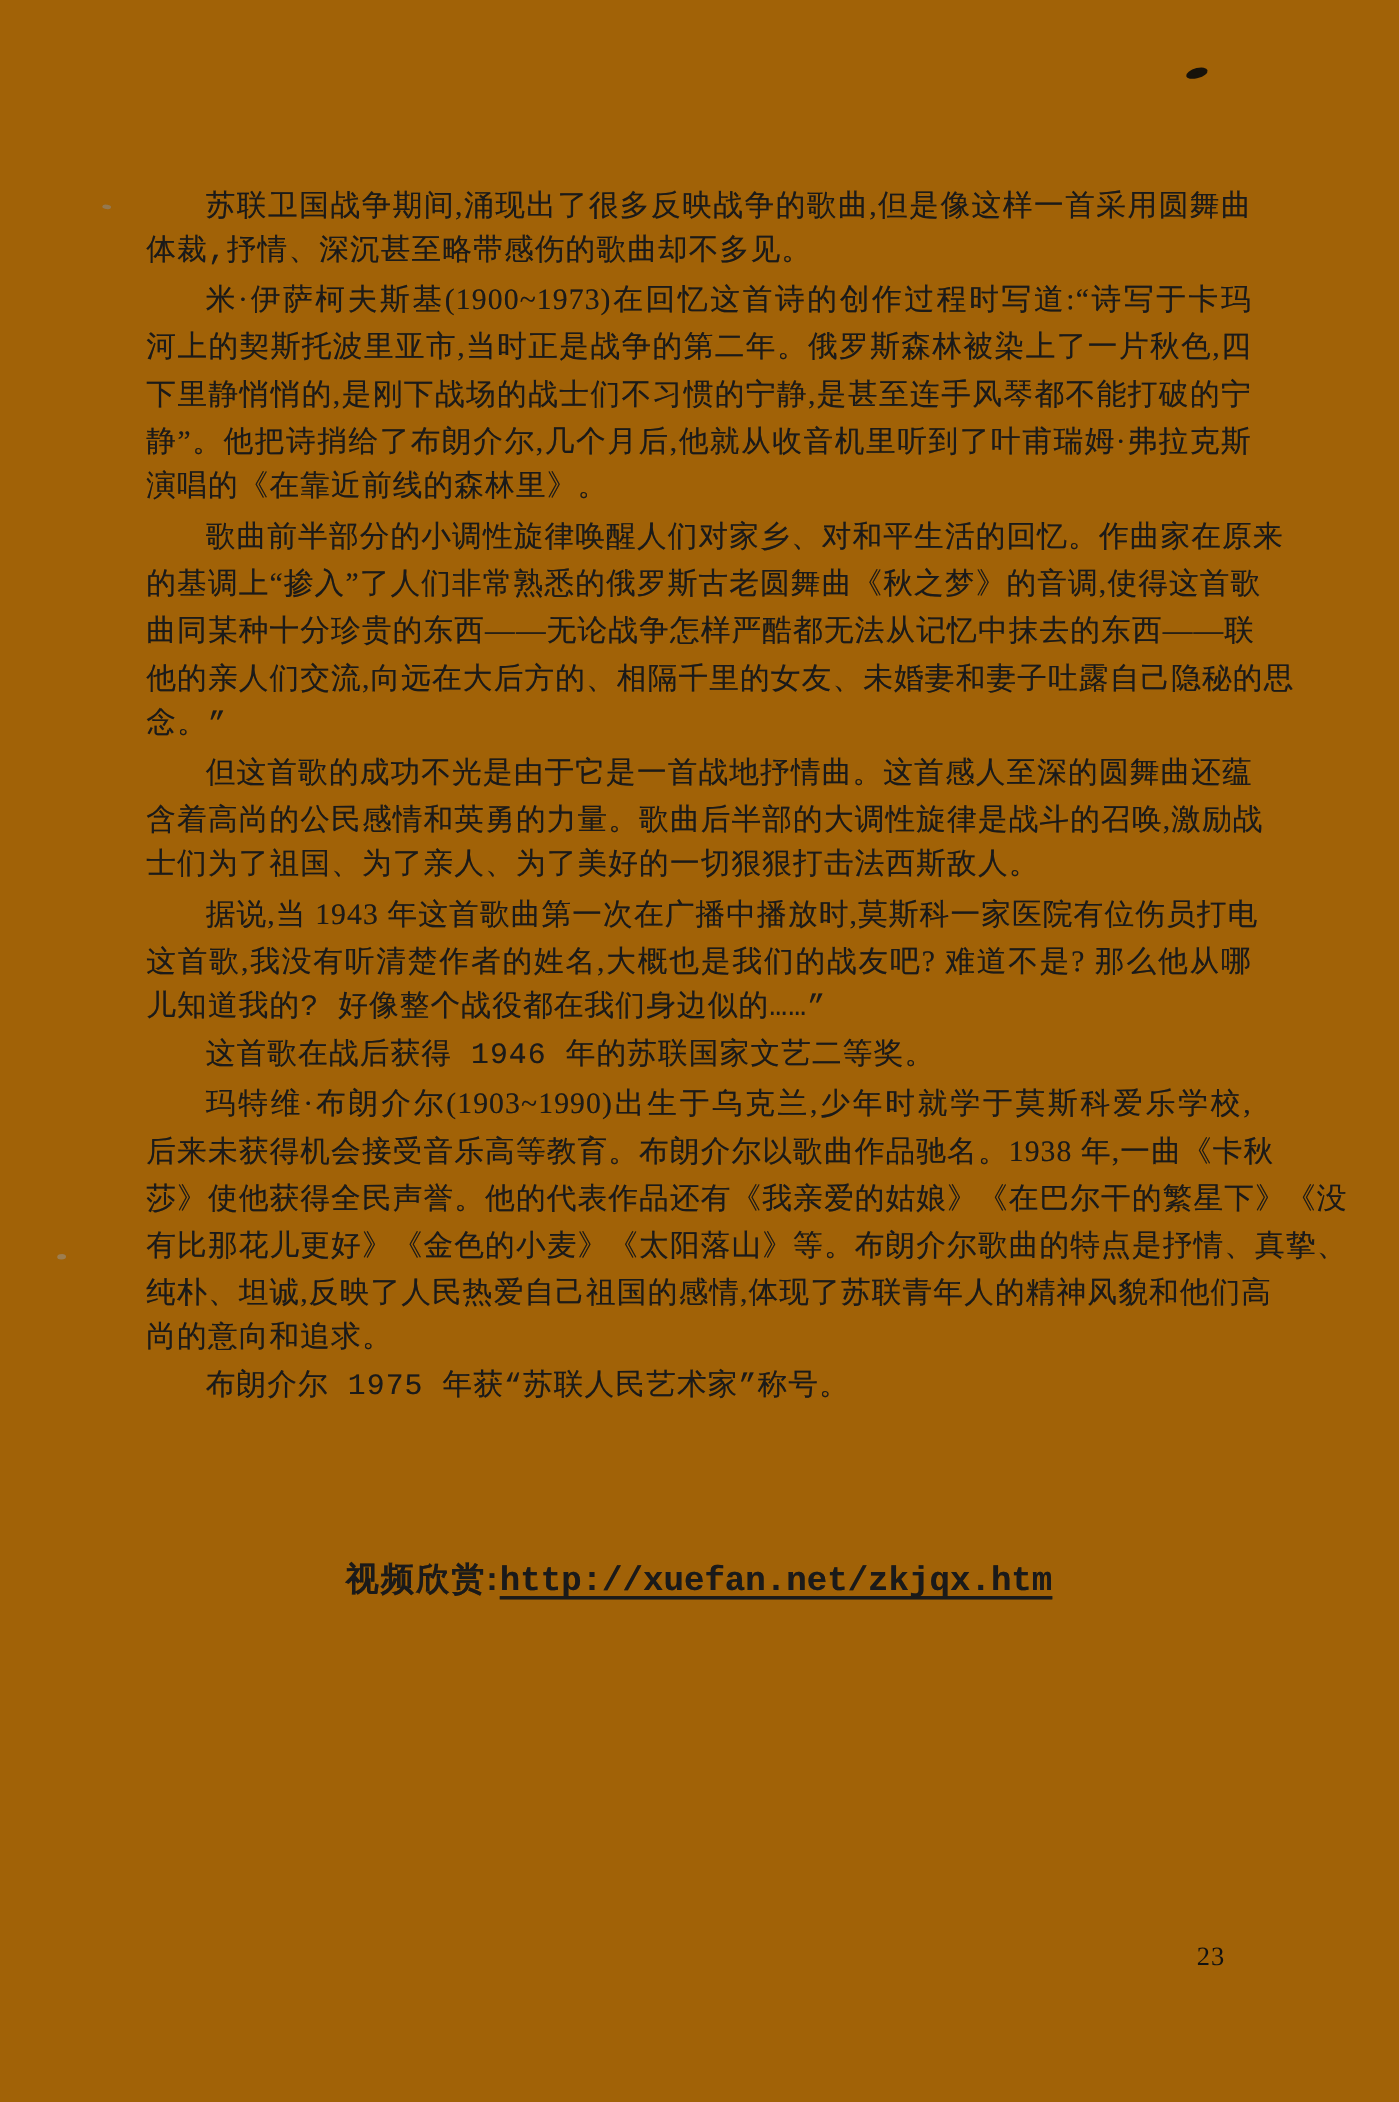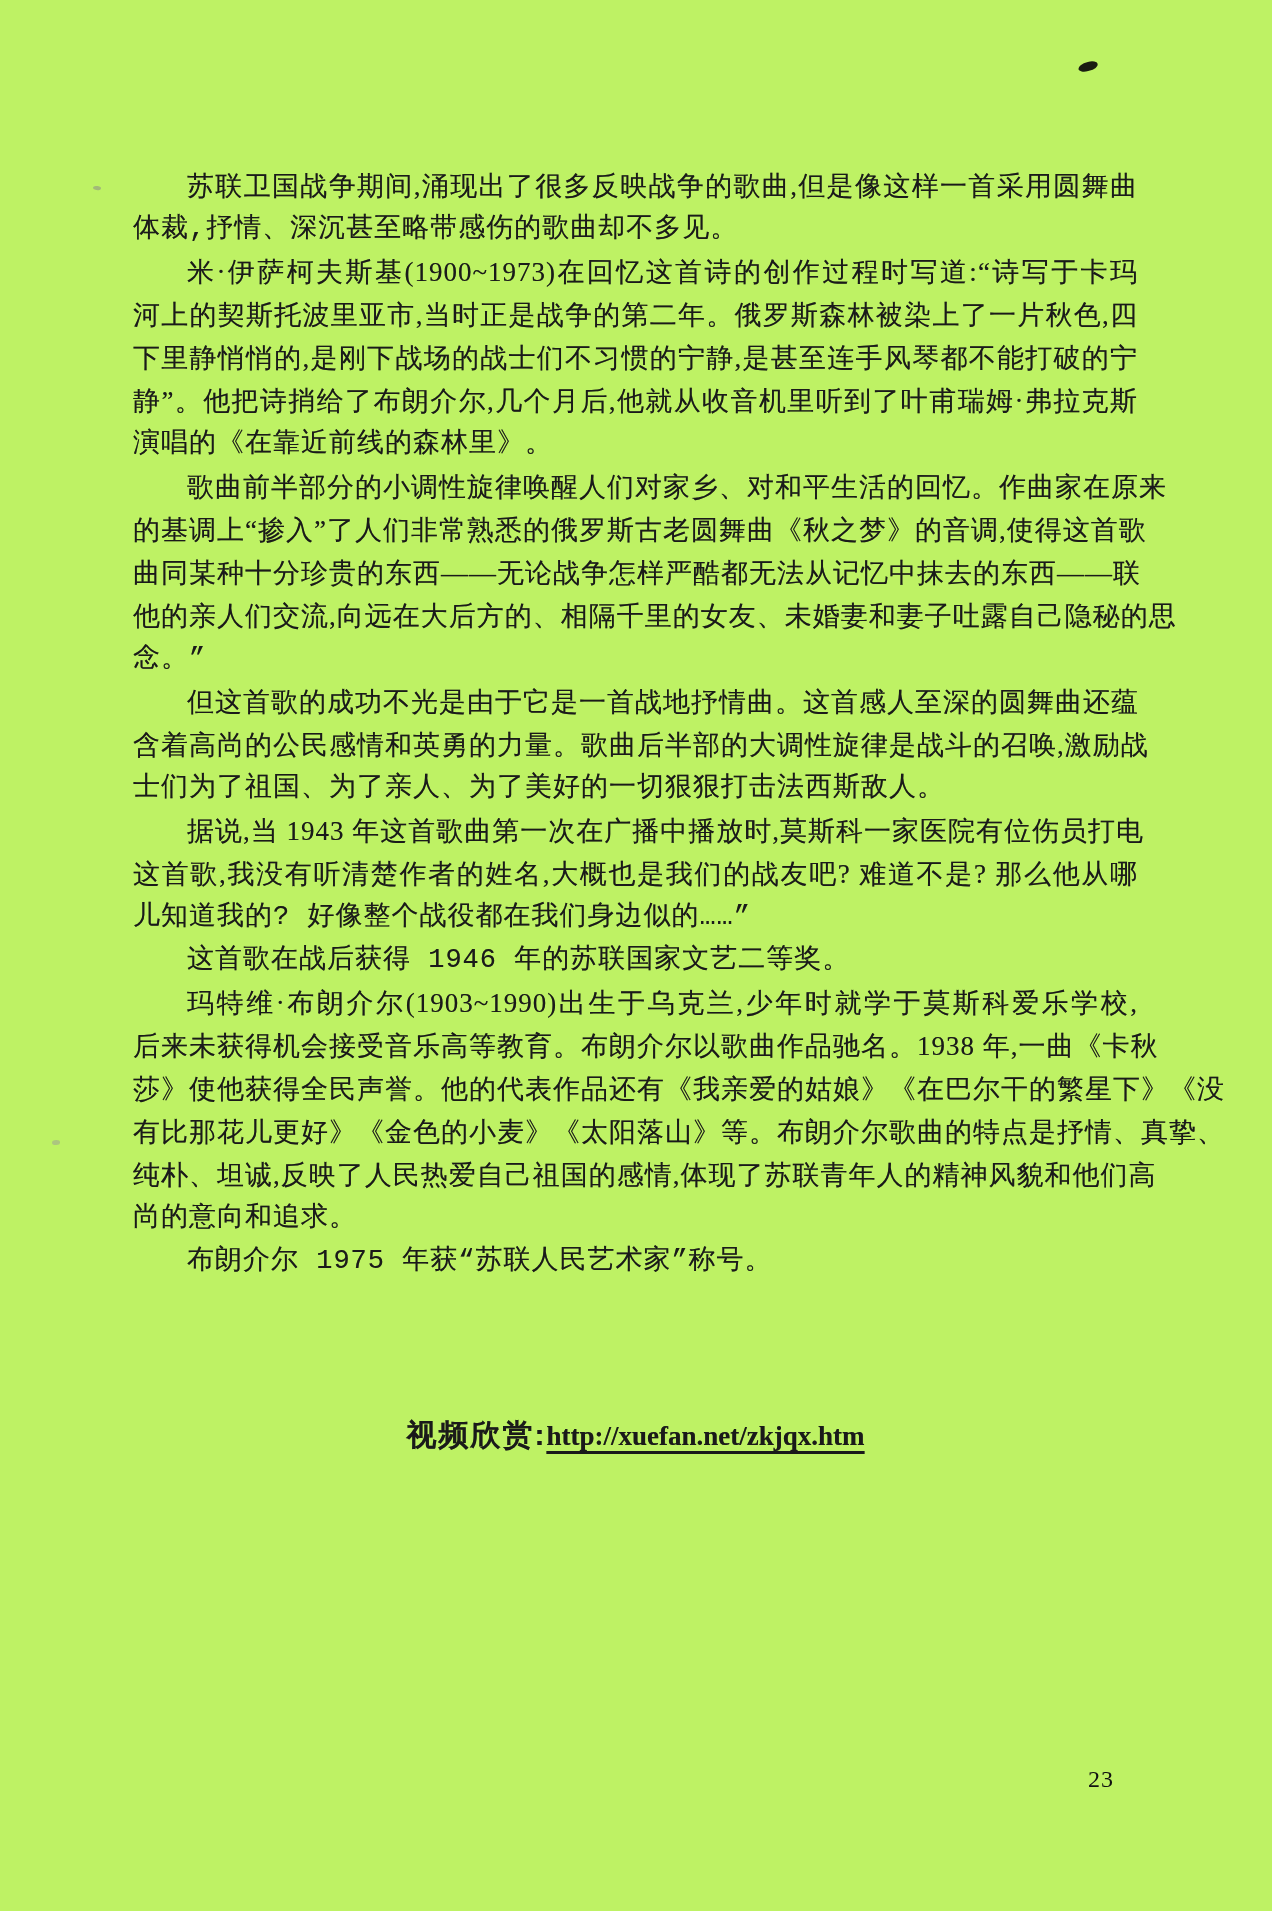--- a/index.html
+++ b/index.html
@@ -11,21 +11,21 @@
     height: 1911px;
     background: #fcfcfb;
     position: relative;
     font-family: "Liberation Serif", "DejaVu Serif", serif;
     color: #1a1a1a;
     overflow: hidden;
   }
   .page {
     position: absolute;
     inset: 0;
-    background: #bef264;
+    background: #a16207;
     padding-left: 16px;
   }
   
   .content {
     position: absolute;
     left: 133px;
     top: 165px;
     width: 1005px;
   }
   .line {
@@ -51,23 +51,23 @@
     white-space: nowrap;
   }
   .video-label {
     font-family: "Liberation Sans", "DejaVu Sans", sans-serif;
     font-weight: bold;
     font-size: 30px;
     letter-spacing: 2px;
     text-shadow: 0 0 0.6px rgba(10,10,10,0.5);
   }
   .video-url {
-    font-family: Liberation Serif, serif;
+    font-family: Liberation Mono, monospace;
     font-weight: bold;
-    font-size: 27px;
+    font-size: 31px;
     letter-spacing: 0px;
     text-decoration: underline;
     text-decoration-thickness: 3px;
     text-underline-offset: 6px;
     text-shadow: 0 0 0.6px rgba(10,10,10,0.5);
   }
 
   
   .page-number {
     position: absolute;

